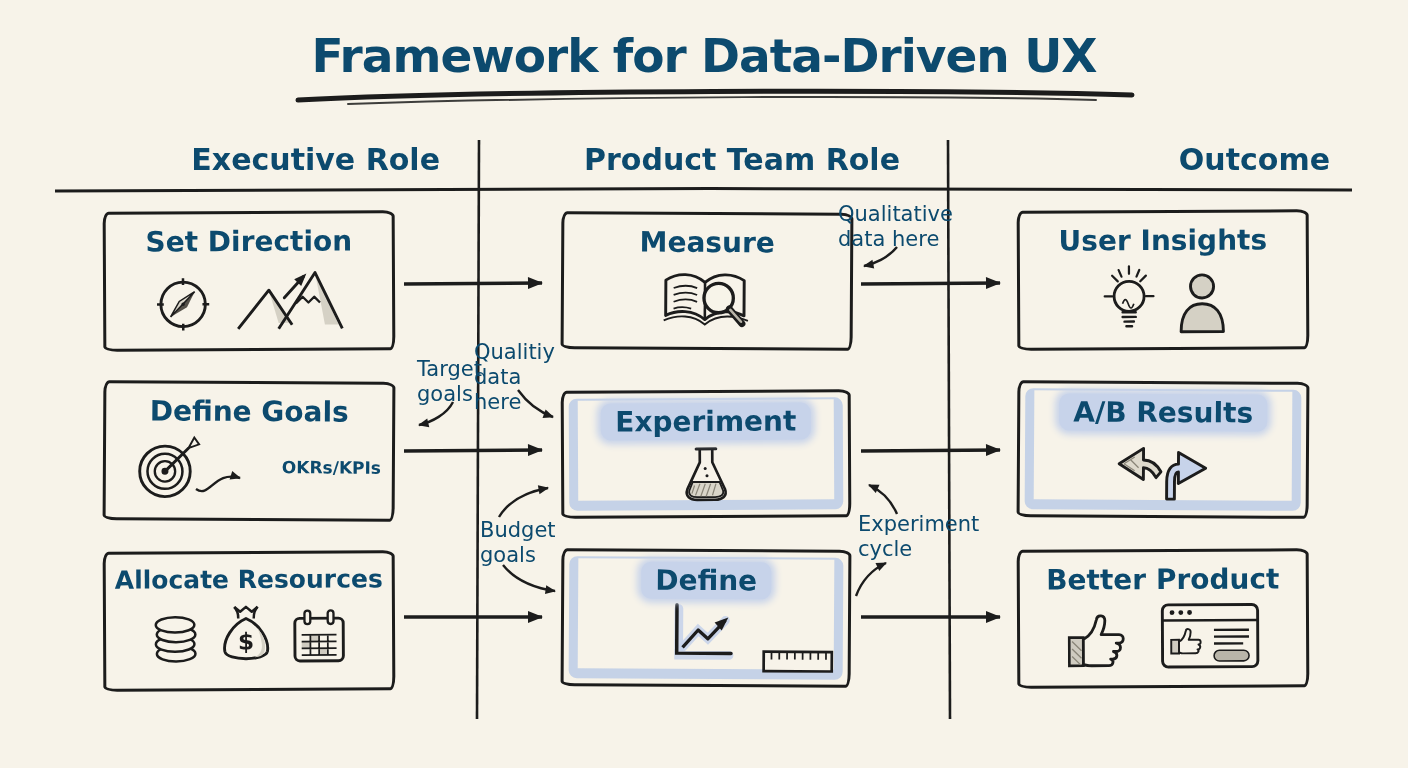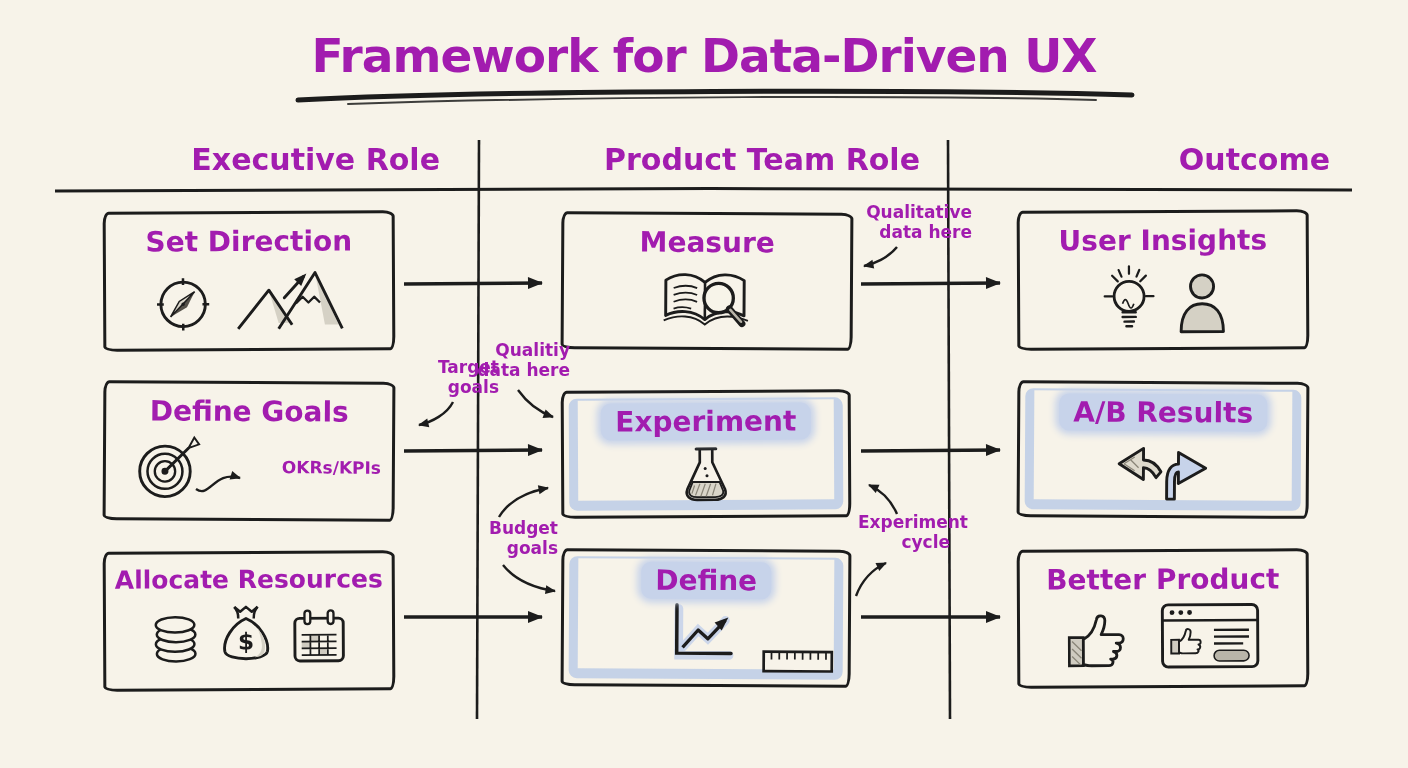--- a/index.html
+++ b/index.html
@@ -1,18 +1,18 @@
 <!DOCTYPE html>
 <html><head>
 <meta charset="utf-8">
 <style>
   html,body{margin:0;padding:0;}
   #stage{
     position:relative; width:1408px; height:768px; overflow:hidden;
-    background:#f7f3e9; font-family:"DejaVu Sans", sans-serif; color:#a21caf;
+    background:#f7f3e9; font-family:"DejaVu Sans", sans-serif; color:#0c4a6e;
   }
   .abs{position:absolute;}
   
   #title{
     left:0; right:0; top:28px; text-align:center;
     font-size:47px; font-weight:700; letter-spacing:-1px;
   }
   
   .col-header{
     top:142px; text-align:right; font-size:30px; font-weight:700;
@@ -40,38 +40,38 @@
     border:solid rgba(184,201,230,0.8);
     border-width:2px 9px 10px 9px;
     border-radius:8px; pointer-events:none; z-index:0;
   }
   .icon-row{
     display:flex; align-items:flex-end; justify-content:center;
     gap:24px; margin-top:4px; z-index:1;
   }
   
   .annot{
-    font-size:17px; font-weight:700; line-height:1.2; text-align:right;
+    font-size:21px; font-weight:400; line-height:1.2; text-align:left;
   }
   #overlay{left:0; top:0; pointer-events:none;}
   svg{display:block;}
 </style>
 </head>
 <body>
 
 <div id="stage">
 
   <div id="title" class="abs">Framework for Data-Driven UX</div>
   <svg class="abs" style="left:292px; top:86px;" width="848" height="24" viewBox="0 0 848 24">
     <path d="M6 14 C 200 4, 640 3, 840 9" stroke="#1c1c1c" stroke-width="5" fill="none" stroke-linecap="round"></path>
     <path d="M56 18 C 300 10, 620 9, 804 14" stroke="#1c1c1c" stroke-width="2" fill="none" stroke-linecap="round" opacity="0.85"></path>
   </svg>
 
   <div class="abs col-header" style="left:60px; width:380px;">Executive Role</div>
-  <div class="abs col-header" style="left:540px; width:380px;">Product Team Role</div>
+  <div class="abs col-header" style="left:520px; width:380px;">Product Team Role</div>
   <div class="abs col-header" style="left:1000px; width:330px;">Outcome</div>
 
   <svg id="overlay" class="abs" width="1408" height="768" viewBox="0 0 1408 768">
     <defs>
       <marker id="ah" markerWidth="20" markerHeight="16" refX="15" refY="7" orient="auto" markerUnits="userSpaceOnUse">
         <path d="M1 1 L16 7 L1 13 Z" fill="#1c1c1c"></path>
       </marker>
       <marker id="ah2" markerWidth="14" markerHeight="12" refX="10" refY="5" orient="auto" markerUnits="userSpaceOnUse">
         <path d="M0.5 0.5 L11 5 L0.5 9.5 Z" fill="#1c1c1c"></path>
       </marker>

